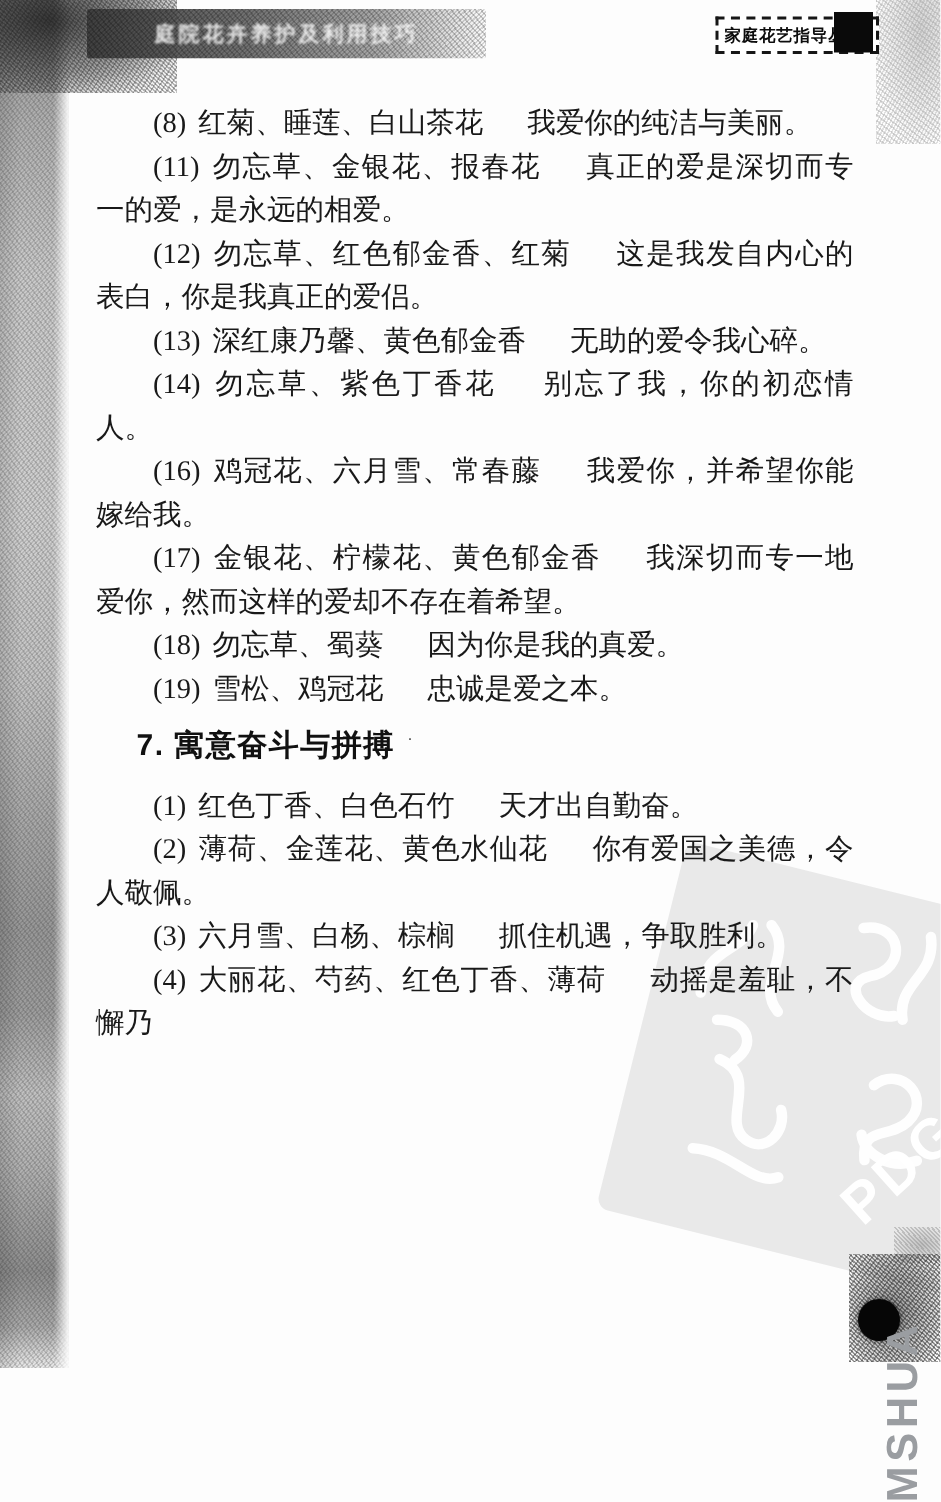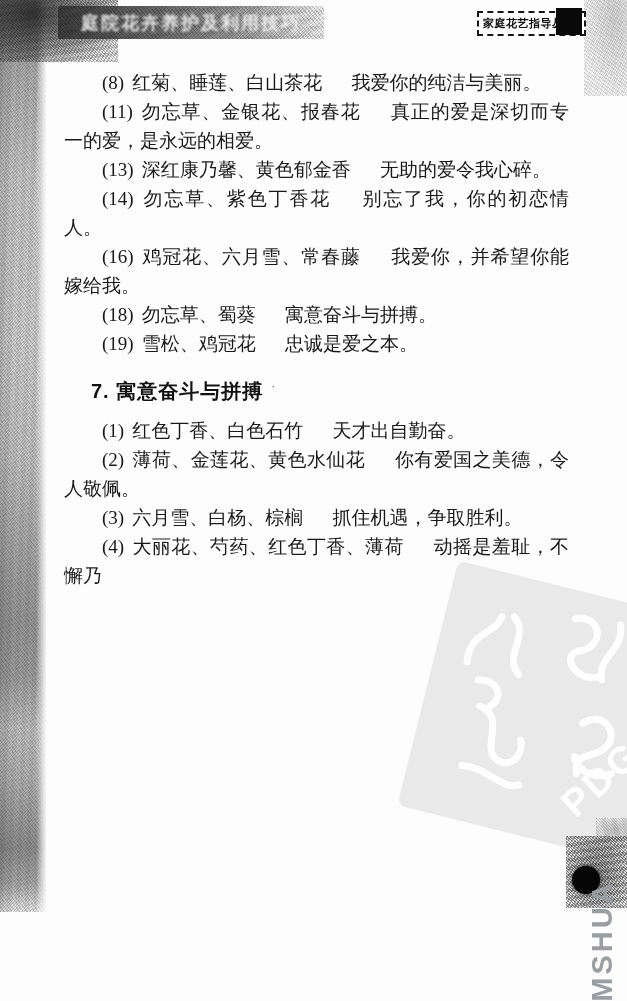--- a/index.html
+++ b/index.html
@@ -38,21 +38,21 @@
   
   .banner{
     position:absolute;left:58px;top:6px;width:266px;height:33px;z-index:3;
     display:flex;align-items:center;justify-content:center;border-radius:2px;
     background:
       repeating-linear-gradient(49deg, rgba(0,0,0,.18) 0 1px, transparent 1px 3px),
       repeating-linear-gradient(-44deg, rgba(0,0,0,.15) 0 1px, transparent 1px 2px),
       linear-gradient(90deg, rgba(62,62,62,.96), rgba(100,100,100,.92) 40%, rgba(150,150,150,.85) 72%, rgba(195,195,195,.55) 90%, rgba(228,228,228,.15));
   }
   .banner-title{
-    color:rgba(255,255,255,.85);font-weight:bold;font-size:18px;letter-spacing:2px;
+    color:rgba(255,255,255,.85);font-weight:bold;font-size:14px;letter-spacing:2px;
     filter:blur(.8px);font-family:"Liberation Sans",sans-serif;white-space:nowrap;
   }
   
   .series-box{
     position:absolute;left:477px;top:11px;width:109px;height:25px;z-index:3;
     border:2px dashed #161616;box-sizing:border-box;background:#fff;
     display:flex;align-items:center;padding-left:4px;
   }
   .series-label{font-size:11px;font-weight:bold;color:#0d0d0d;letter-spacing:.5px;white-space:nowrap;
     font-family:"Liberation Serif",serif;}
@@ -70,21 +70,21 @@
   }
   
   .content{
     position:absolute;left:64px;top:68px;width:505px;z-index:2;
     font-size:19px;line-height:29px;color:#191919;text-align:justify;
   }
   .content p.item{margin:0;text-indent:2em;}
   .num{margin-right:.42em;}
   .gap{display:inline-block;width:1.55em;}
   h2.section-heading{
-    margin:14px 0 10px 0;font-family:"Liberation Sans",sans-serif;
+    margin:4px 0 10px 0;font-family:"Liberation Sans",sans-serif;
     font-size:20px;font-weight:bold;color:#111;letter-spacing:1px;text-indent:1.35em;
   }
   .stray{font-size:12px;color:#555;margin-left:8px;vertical-align:super;font-weight:normal;}
   
   .corner-noise{
     position:absolute;left:566px;top:836px;width:61px;height:72px;z-index:3;
     background:
       repeating-linear-gradient(41deg, rgba(25,25,25,.42) 0 1px, transparent 1px 2px),
       repeating-linear-gradient(-53deg, rgba(35,35,35,.36) 0 1px, transparent 1px 3px),
       radial-gradient(ellipse at 48% 55%, rgba(50,50,50,.55), rgba(120,120,120,.28) 62%, transparent 85%);
@@ -141,24 +141,26 @@
         <path d="M50,62 c-15,10 -35,5 -40,-8"></path>
       </g>
     </g>
   </svg>
   <span class="pdg">PDG</span>
 </div>
 
 <main class="content" id="content">
     <p class="item"><span class="num">(8)</span><span class="flowers">红菊、睡莲、白山茶花</span><span class="gap"></span><span class="meaning">我爱你的纯洁与美丽。</span></p>
     <p class="item"><span class="num">(11)</span><span class="flowers">勿忘草、金银花、报春花</span><span class="gap"></span><span class="meaning">真正的爱是深切而专一的爱，是永远的相爱。</span></p>
+    <p class="item"><span class="num">(12)</span><span class="flowers">勿忘草、红色郁金香、红菊</span><span class="gap"></span><span class="meaning">这是我发自内心的表白，你是我真正的爱侣。</span></p>
     <p class="item"><span class="num">(13)</span><span class="flowers">深红康乃馨、黄色郁金香</span><span class="gap"></span><span class="meaning">无助的爱令我心碎。</span></p>
     <p class="item"><span class="num">(14)</span><span class="flowers">勿忘草、紫色丁香花</span><span class="gap"></span><span class="meaning">别忘了我，你的初恋情人。</span></p>
     <p class="item"><span class="num">(16)</span><span class="flowers">鸡冠花、六月雪、常春藤</span><span class="gap"></span><span class="meaning">我爱你，并希望你能嫁给我。</span></p>
-    <p class="item"><span class="num">(18)</span><span class="flowers">勿忘草、蜀葵</span><span class="gap"></span><span class="meaning">寓意奋斗与拼搏。</span></p>
+    <p class="item"><span class="num">(17)</span><span class="flowers">金银花、柠檬花、黄色郁金香</span><span class="gap"></span><span class="meaning">我深切而专一地爱你，然而这样的爱却不存在着希望。</span></p>
+    <p class="item"><span class="num">(18)</span><span class="flowers">勿忘草、蜀葵</span><span class="gap"></span><span class="meaning">因为你是我的真爱。</span></p>
     <p class="item"><span class="num">(19)</span><span class="flowers">雪松、鸡冠花</span><span class="gap"></span><span class="meaning">忠诚是爱之本。</span></p>
     <h2 class="section-heading"><span>7. 寓意奋斗与拼搏</span><span class="stray">·</span></h2>
     <p class="item"><span class="num">(1)</span><span class="flowers">红色丁香、白色石竹</span><span class="gap"></span><span class="meaning">天才出自勤奋。</span></p>
     <p class="item"><span class="num">(2)</span><span class="flowers">薄荷、金莲花、黄色水仙花</span><span class="gap"></span><span class="meaning">你有爱国之美德，令人敬佩。</span></p>
     <p class="item"><span class="num">(3)</span><span class="flowers">六月雪、白杨、棕榈</span><span class="gap"></span><span class="meaning">抓住机遇，争取胜利。</span></p>
     <p class="item"><span class="num">(4)</span><span class="flowers">大丽花、芍药、红色丁香、薄荷</span><span class="gap"></span><span class="meaning">动摇是羞耻，不懈乃</span></p>
   </main>
 
 <div class="corner-noise-tail"></div>
 <div class="corner-noise"></div>

